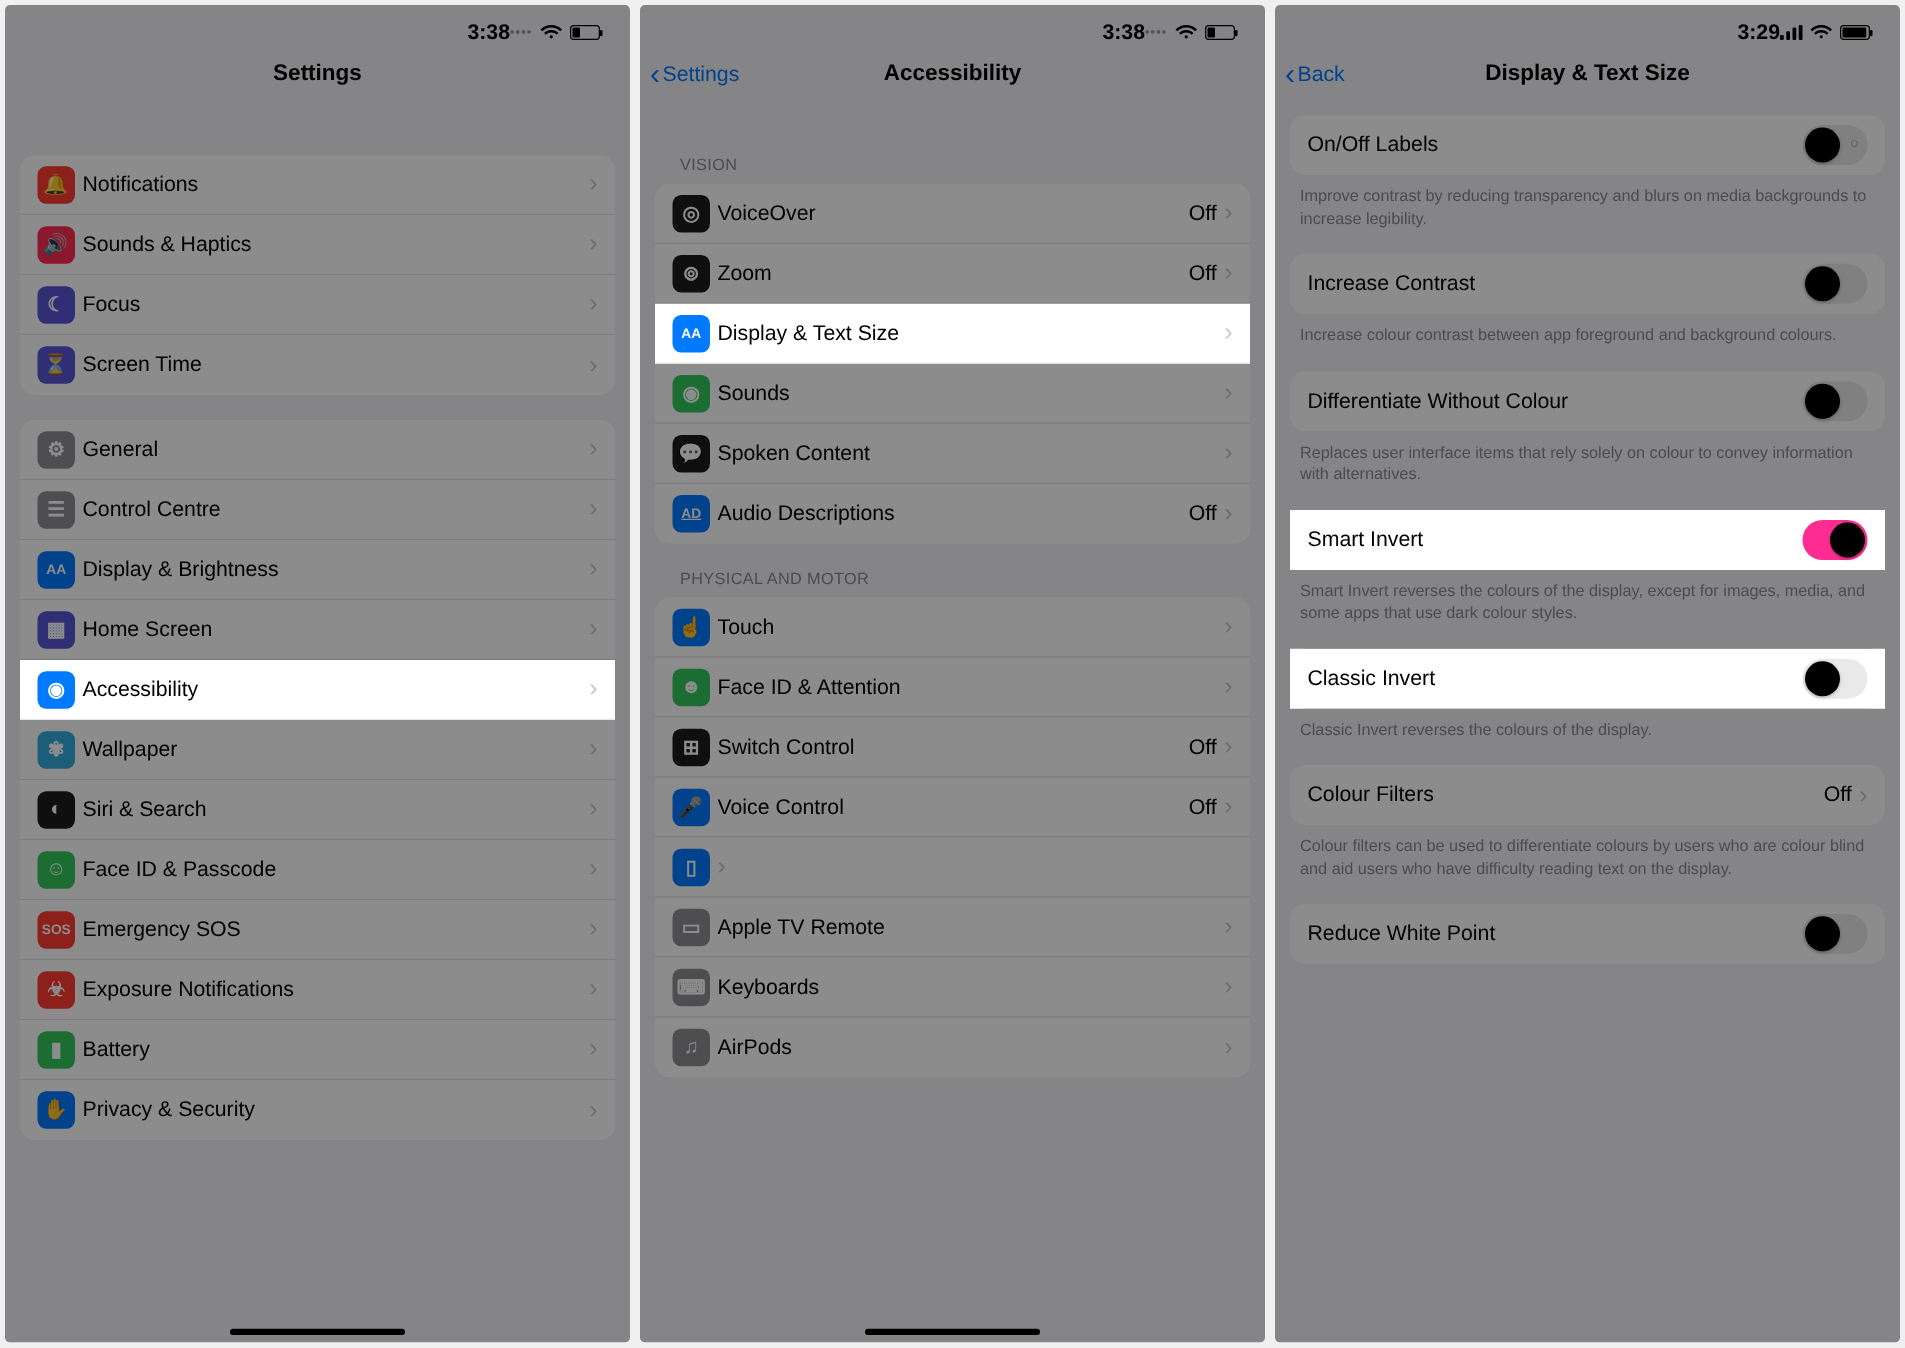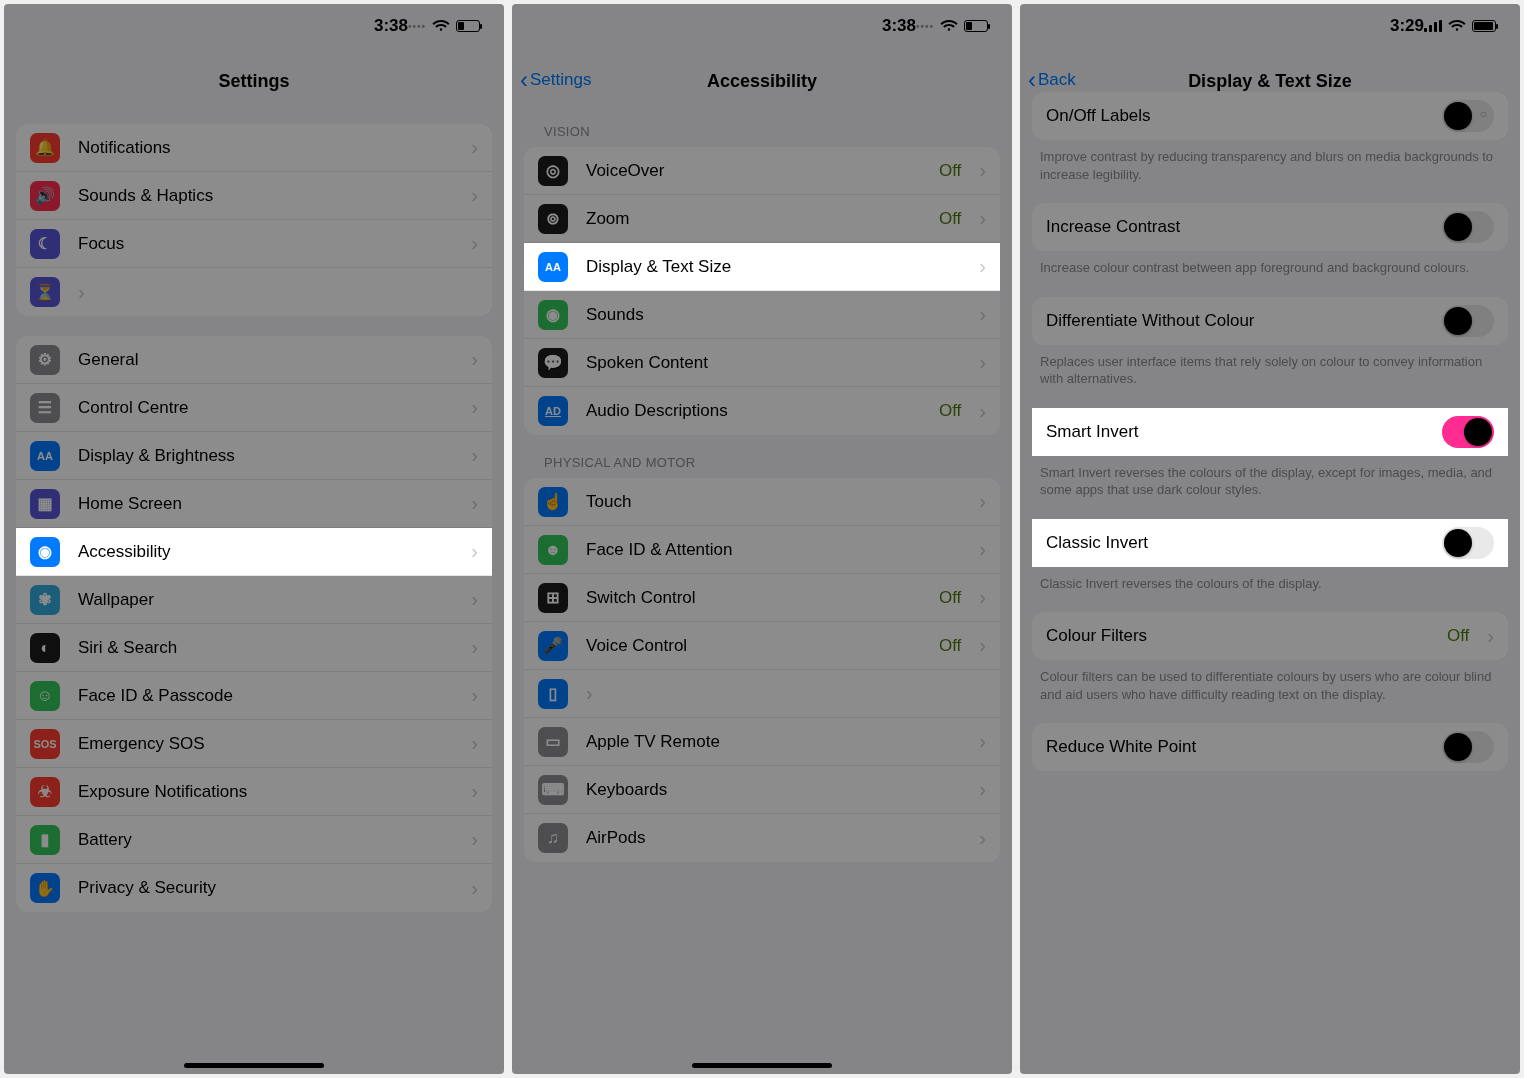--- a/index.html
+++ b/index.html
@@ -33,21 +33,21 @@
   align-items: center;
   padding: 10px 24px;
   font-weight: 600;
   font-size: 17px;
 }
 .status-right { display: flex; align-items: center; gap: 6px; }
 .status-icon { width: 18px; height: 12px; }
 .nav-bar {
   height: 44px;
   display: flex;
-  align-items: flex-end;
+  align-items: flex-start;
   justify-content: center;
   position: relative;
   padding: 0 12px;
 }
 .nav-title { font-size: 18px; font-weight: 600; }
 .nav-back {
   position: absolute;
   left: 8px;
   display: flex;
   align-items: center;
@@ -77,38 +77,38 @@
   border-radius: 12px;
   margin: 0 12px;
   overflow: hidden;
 }
 .row {
   display: flex;
   align-items: center;
   min-height: 48px;
   padding: 6px 14px;
   border-bottom: 1px solid #e5e5ea;
-  gap: 18px;
+  gap: 6px;
   position: relative;
 }
 .row:last-child { border-bottom: none; }
 .row.highlight { z-index: 20; background: #fff; }
 .row-icon {
   width: 30px; height: 30px;
   border-radius: 7px;
   display: flex;
   align-items: center;
   justify-content: center;
   flex-shrink: 0;
   color: #fff;
   font-size: 15px;
   font-weight: 700;
 }
 .row-label { flex: 1; font-size: 17px; color: #000; }
-.row-value { font-size: 17px; color: #4d7c0f; }
+.row-value { font-size: 17px; color: #000000; }
 .chevron { color: #c7c7cc; font-size: 20px; font-weight: 300; }
 .toggle {
   width: 52px; height: 32px;
   border-radius: 16px;
   background: #e9e9ea;
   position: relative;
   flex-shrink: 0;
 }
 .toggle .knob {
   position: absolute;
@@ -196,20 +196,21 @@
             <span class="row-label">Sounds &amp; Haptics</span>
             <span class="chevron">›</span>
           </div>
           <div class="row">
             <div class="row-icon ic-indigo" style="font-size: 16px;">☾</div>
             <span class="row-label">Focus</span>
             <span class="chevron">›</span>
           </div>
           <div class="row">
             <div class="row-icon ic-indigo" style="font-size: 16px;">⏳</div>
+            <span class="row-label">Screen Time</span>
             <span class="chevron">›</span>
           </div>
         </div>
       </div>
       <div class="section">
         <div class="group">
           <div class="row">
             <div class="row-icon ic-grey" style="font-size: 16px;">⚙</div>
             <span class="row-label">General</span>
             <span class="chevron">›</span>

